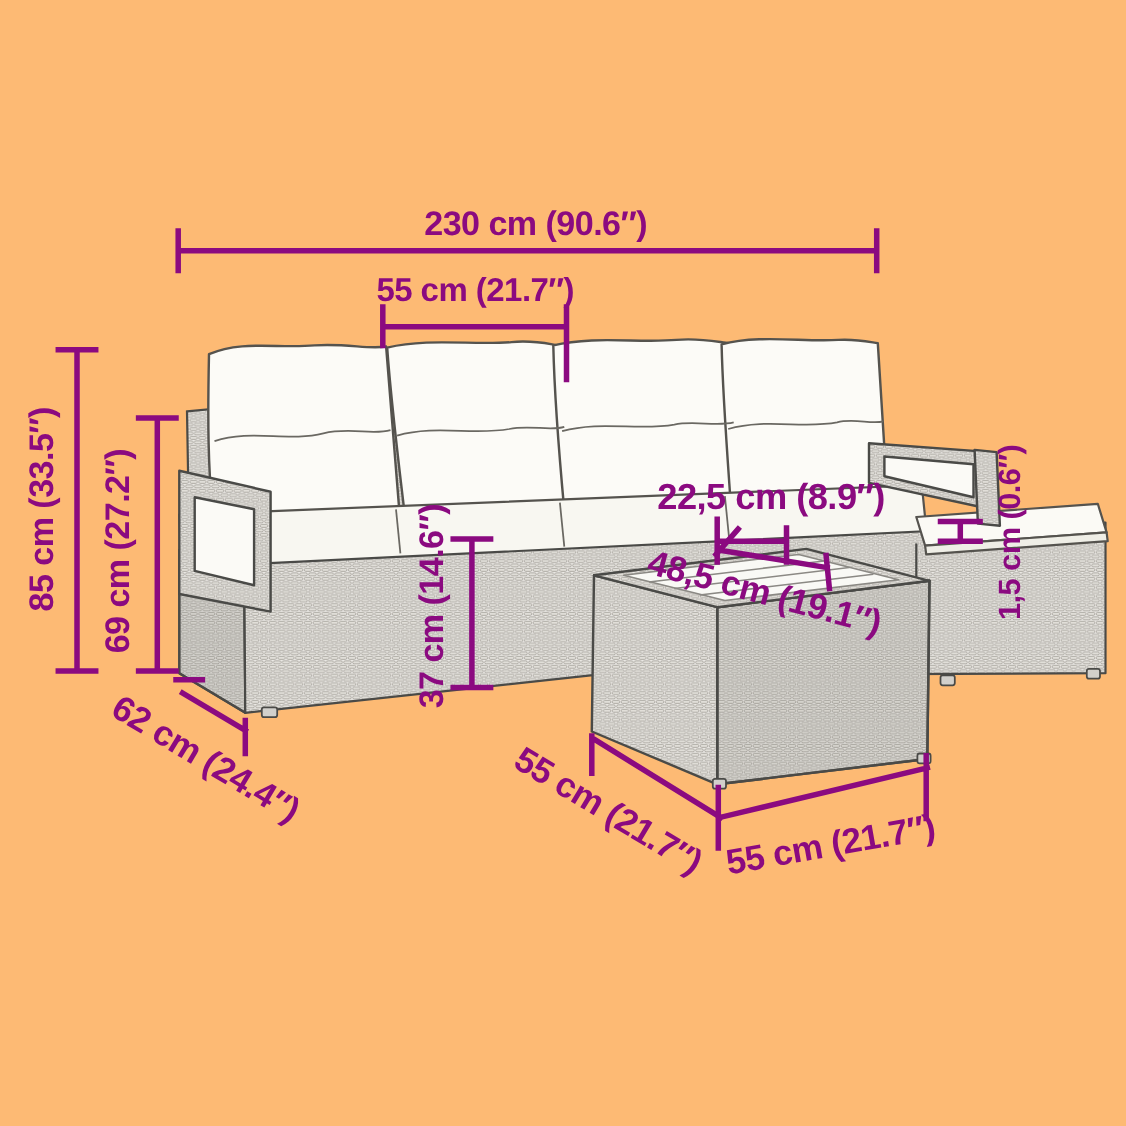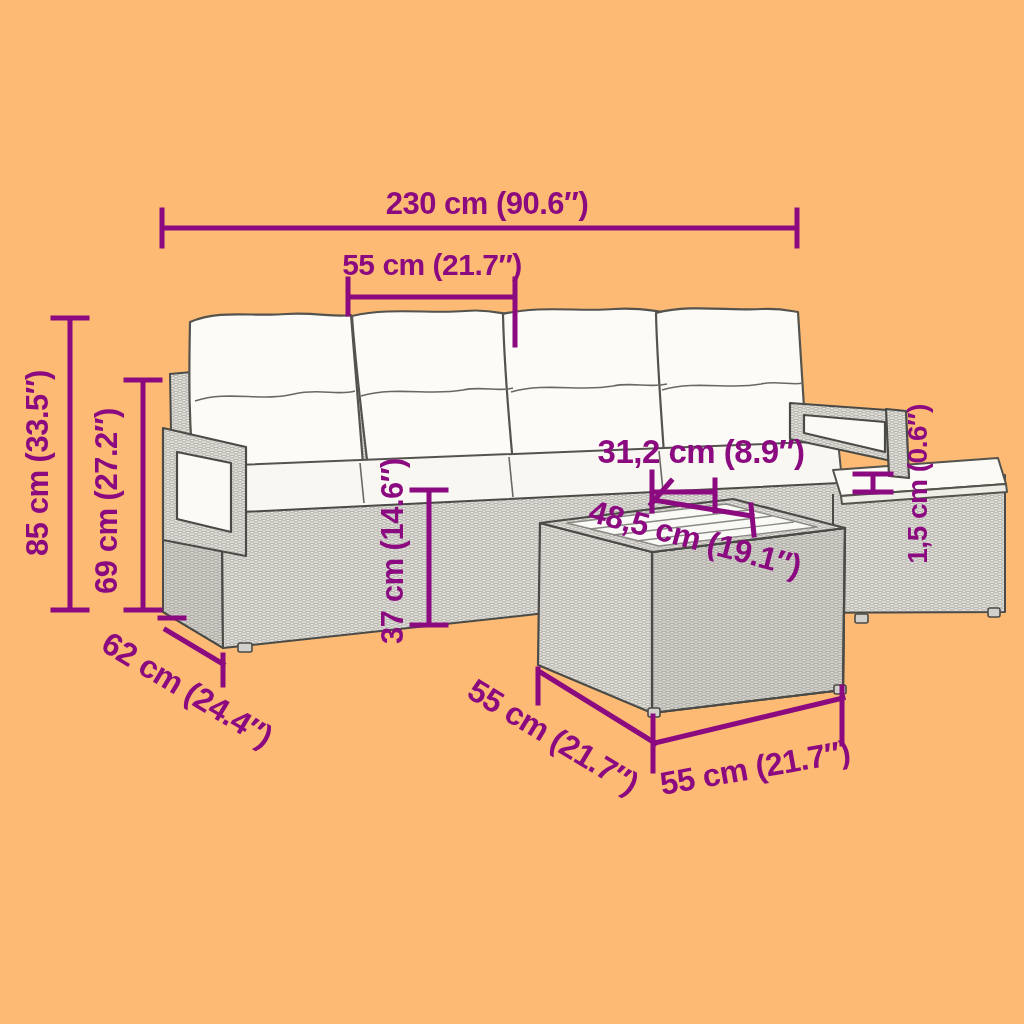--- a/index.html
+++ b/index.html
@@ -141,20 +141,20 @@
 
       <path d="M655,743 L843,698 M653,716 V771 M842,687 V744"></path>
     </g>
   </svg>
 
   <div class="dim fs31" style="left:487px;top:204px;transform:translate(-50%,-50%);">230 cm (90.6″)</div>
   <div class="dim fs30" style="left:432px;top:265px;transform:translate(-50%,-50%);">55 cm (21.7″)</div>
   <div class="dim fs31" style="left:38px;top:463px;transform:translate(-50%,-50%) rotate(-90deg);">85 cm (33.5″)</div>
   <div class="dim fs31" style="left:107px;top:501px;transform:translate(-50%,-50%) rotate(-90deg);">69 cm (27.2″)</div>
   <div class="dim fs31" style="left:393px;top:551px;transform:translate(-50%,-50%) rotate(-90deg);">37 cm (14.6″)</div>
-  <div class="dim fs33" style="left:701px;top:452px;transform:translate(-50%,-50%);">31,2 cm (8.9″)</div>
+  <div class="dim fs33" style="left:701px;top:452px;transform:translate(-50%,-50%);">22,5 cm (8.9″)</div>
   <div class="dim fs32" style="left:695px;top:539px;transform:translate(-50%,-50%) rotate(15deg);">48,5 cm (19.1″)</div>
   <div class="dim fs28" style="left:918px;top:484px;transform:translate(-50%,-50%) rotate(-90deg);">1,5 cm (0.6″)</div>
   <div class="dim fs32" style="left:187px;top:690px;transform:translate(-50%,-50%) rotate(31deg);">62 cm (24.4″)</div>
   <div class="dim fs32" style="left:553px;top:737px;transform:translate(-50%,-50%) rotate(31deg);">55 cm (21.7″)</div>
   <div class="dim fs32" style="left:755px;top:768px;transform:translate(-50%,-50%) rotate(-10deg);">55 cm (21.7″)</div>
 
 </div>
 
 </body></html>

